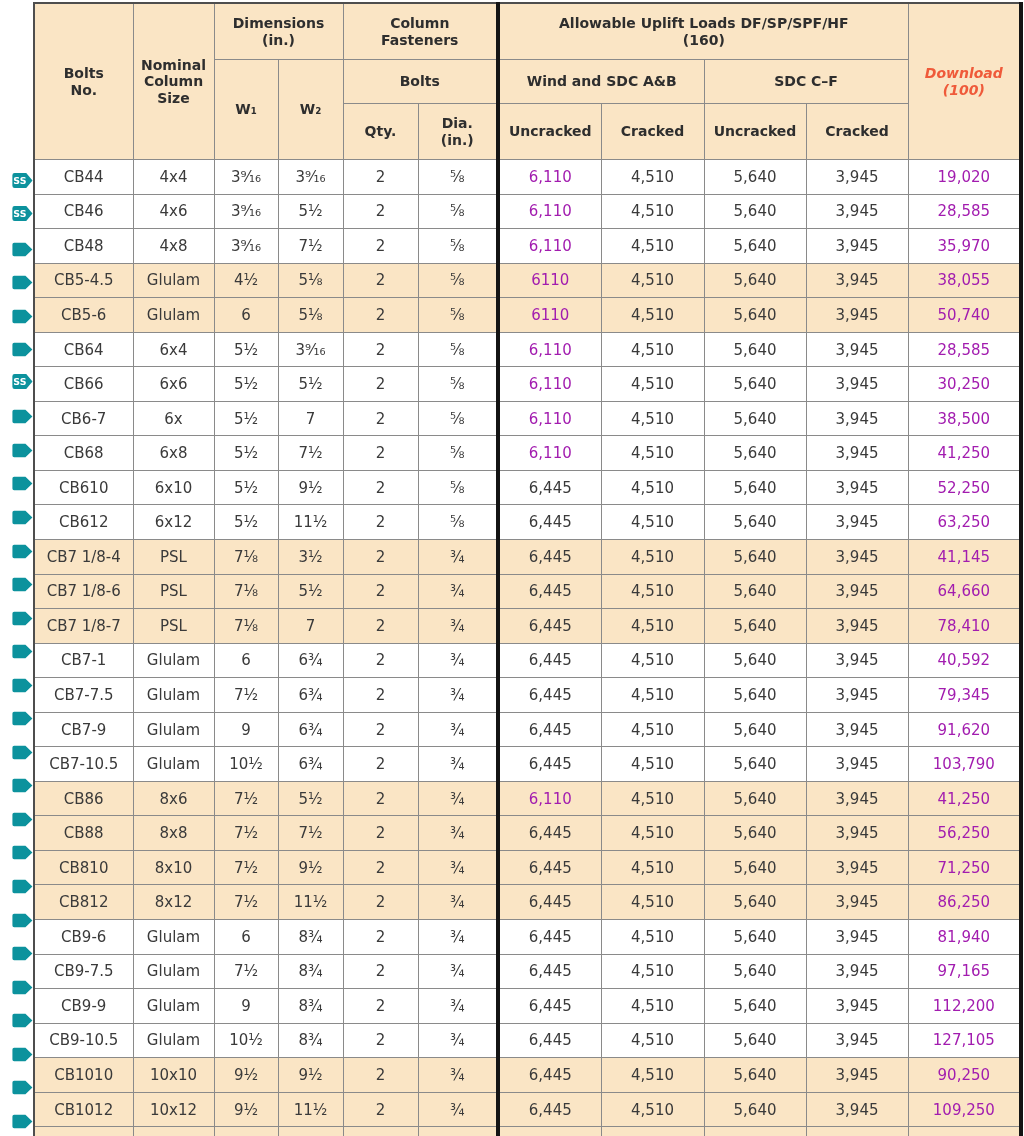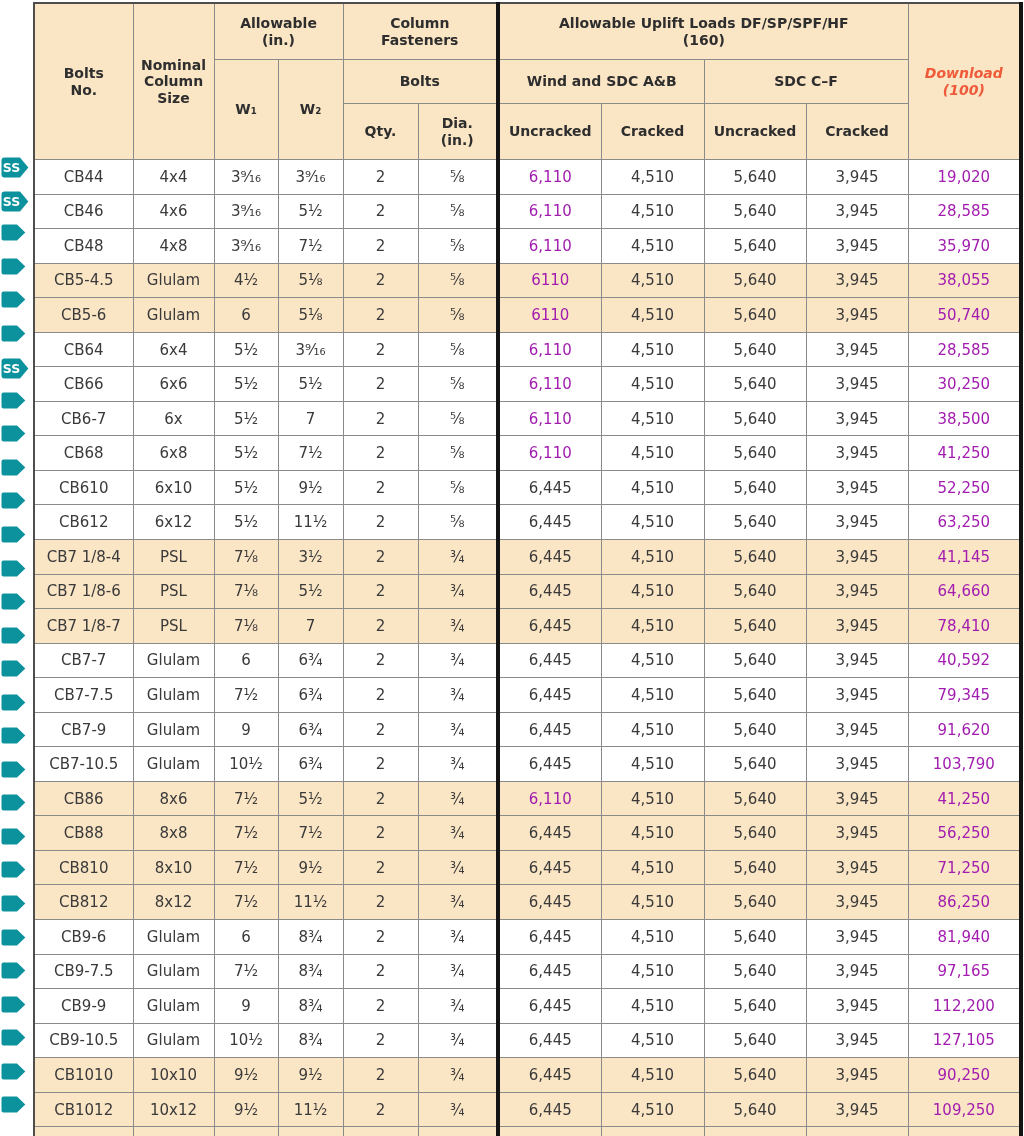--- a/index.html
+++ b/index.html
@@ -7,21 +7,21 @@
     width:1024px;height:1136px;overflow:hidden;
     font-family:"DejaVu Sans","Liberation Sans",sans-serif;
     -webkit-font-smoothing:antialiased;
   }
   .page{position:relative;width:1024px;height:1136px;background:#fff;}
   .layout{display:flex;align-items:flex-start;padding-top:2px;}
 
   
   .gutter{width:33px;flex:0 0 33px;display:flex;flex-direction:column;}
   .gutter-spacer{height:155px;}
-  .icon-slot{height:33.55px;display:flex;align-items:flex-start;justify-content:flex-start;padding-left:1px;}
+  .icon-slot{height:33.55px;display:flex;align-items:flex-end;justify-content:flex-start;padding-left:12px;}
   .icon-slot svg{display:block;}
 
   
   table.cb{
     border-collapse:collapse;table-layout:fixed;
     width:988px;
     border:2px solid #4e4e4e;border-bottom-width:3px;
     font-size:15px;color:#3a3a3a;
   }
   table.cb th,table.cb td{
@@ -217,21 +217,21 @@
           <col style="width:102px">
           <col style="width:113px">
       </colgroup>
       <thead>
         <tr class="h1">
           <th rowspan="3">Bolts
 No.</th>
           <th rowspan="3">Nominal
 Column
 Size</th>
-          <th colspan="2">Allowable
+          <th colspan="2">Dimensions
 (in.)</th>
           <th colspan="2">Column
 Fasteners</th>
           <th colspan="4" class="thick-left">Allowable Uplift Loads DF/SP/SPF/HF
 (160)</th>
           <th rowspan="3" class="dl-head thick-right">Download
 (100)</th>
         </tr>
         <tr class="h2">
           <th rowspan="2">W₁</th>
@@ -428,21 +428,21 @@
     <td>7</td>
     <td>2</td>
     <td>¾</td>
     <td class="thick-left">6,445</td>
     <td>4,510</td>
     <td>5,640</td>
     <td>3,945</td>
     <td class="dl thick-right">78,410</td>
   </tr>
           <tr>
-    <td>CB7-7</td>
+    <td>CB7-1</td>
     <td>Glulam</td>
     <td>6</td>
     <td>6¾</td>
     <td>2</td>
     <td>¾</td>
     <td class="thick-left">6,445</td>
     <td>4,510</td>
     <td>5,640</td>
     <td>3,945</td>
     <td class="dl thick-right">40,592</td>

